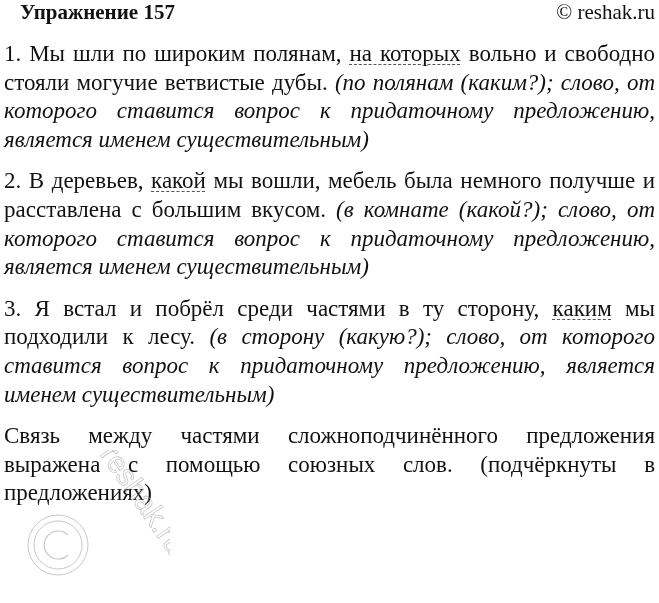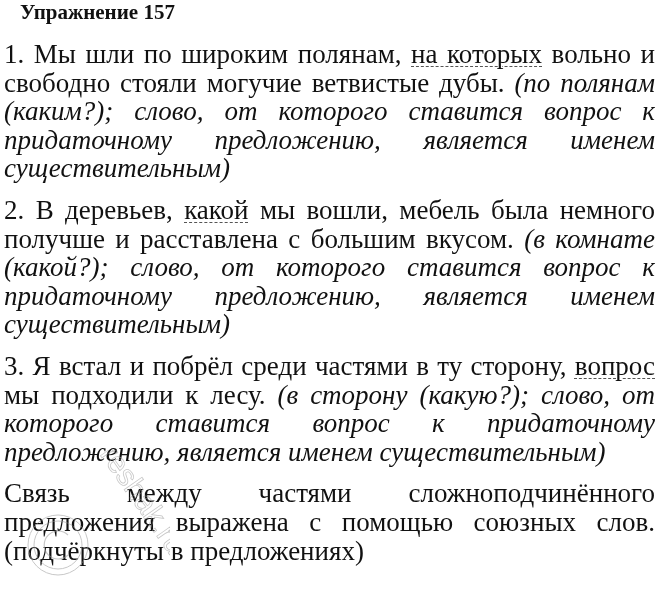--- a/index.html
+++ b/index.html
@@ -14,21 +14,21 @@
     .title {
       position: absolute; left: 0; top: 0;
       font-weight: bold; font-size: 21px; line-height: 24px; margin-left: 16px;
     }
     .copyright {
       position: absolute; right: 0; top: 0;
       font-size: 21px; line-height: 24px;
     }
     .content {
       position: absolute; left: 4px; top: 40px; width: 651px;
-      font-size: 27px; line-height: 28.6px;
+      font-size: 23px; line-height: 28.6px;
     }
     .para {
       text-align: justify; margin: 0 0 13px 0;
       text-align-last: left;
     }
     .para.last { margin-bottom: 0; }
     .note { font-style: italic; }
     .rel {
       text-decoration: underline dashed #555;
       text-underline-offset: 3px;
@@ -37,41 +37,42 @@
     .watermark {
       position: absolute; left: 10px; top: 450px; width: 160px; height: 150px;
       pointer-events: none; opacity: 0.55;
     }
   </style>
 </head>
 <body>
 
 <div class="header">
   <div class="title">Упражнение 157</div>
+  <div class="copyright">© reshak.ru</div>
 </div>
 
 <div class="content">
   <p class="para">
     <span>1.</span>
     <span>Мы шли по широким полянам,</span>
     <span class="rel">на которых</span>
     <span>вольно и свободно стояли могучие ветвистые дубы.</span>
     <span class="note">(по полянам (каким?); слово, от которого ставится вопрос к придаточному предложению, является именем существительным)</span>
   </p>
   <p class="para">
     <span>2.</span>
     <span>В деревьев,</span>
     <span class="rel">какой</span>
     <span>мы вошли, мебель была немного получше и расставлена с большим вкусом.</span>
     <span class="note">(в комнате (какой?); слово, от которого ставится вопрос к придаточному предложению, является именем существительным)</span>
   </p>
   <p class="para">
     <span>3.</span>
     <span>Я встал и побрёл среди частями в ту сторону,</span>
-    <span class="rel">вопрос</span>
+    <span class="rel">каким</span>
     <span>мы подходили к лесу.</span>
     <span class="note">(в сторону (какую?); слово, от которого ставится вопрос к придаточному предложению, является именем существительным)</span>
   </p>
   <p class="para last">Связь между частями сложноподчинённого предложения выражена с помощью союзных слов. (подчёркнуты в предложениях)</p>
 </div>
 
 <svg class="watermark" viewBox="0 0 160 150">
   <g fill="none" stroke="#9a9a9a" stroke-width="1">
     <circle cx="48" cy="95" r="30"></circle>
     <circle cx="48" cy="95" r="24"></circle>

